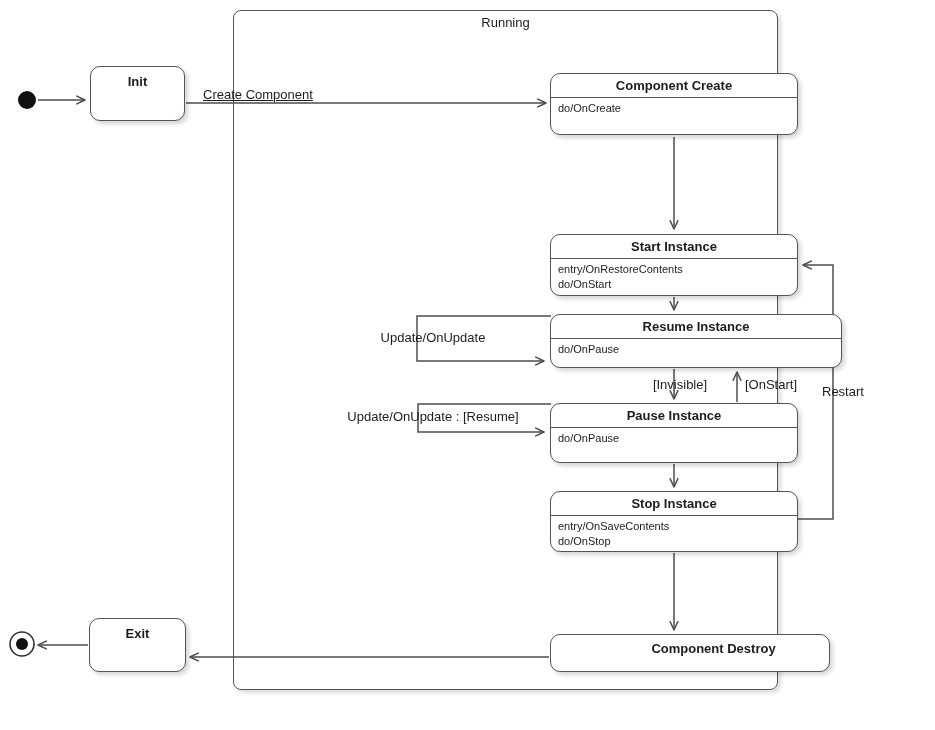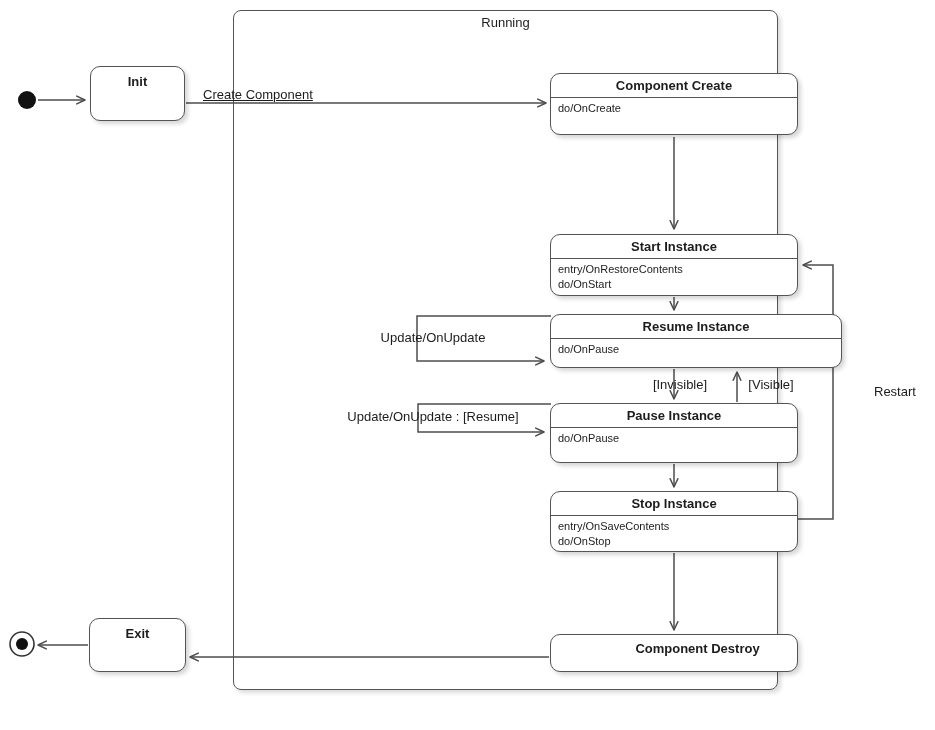--- a/index.html
+++ b/index.html
@@ -108,24 +108,24 @@
     </div>
   </div>
 
   <div class="state compound" style="left:550px;top:403px;width:248px;height:60px;">
     <div class="state-title">Pause Instance</div>
     <div class="state-body">
       <div>do/OnPause</div>
     </div>
   </div>
 
-  <div class="state simple" style="left:550px;top:634px;width:248px;height:38px;padding-left:47px;">
+  <div class="state simple" style="left:550px;top:634px;width:280px;height:38px;padding-left:47px;">
     <div class="state-title" style="padding-top:6px;">Component Destroy</div>
   </div>
 
   <div class="edge-label" style="left:203px;top:87px;text-decoration:underline;">Create Component</div>
   <div class="edge-label centered" style="left:433px;top:337px;">Update/OnUpdate</div>
   <div class="edge-label centered" style="left:639px;top:384px;margin-left:41px;">[Invisible]</div>
-  <div class="edge-label centered" style="left:771px;top:384px;">[Visible]</div>
+  <div class="edge-label centered" style="left:771px;top:384px;">[OnStart]</div>
   <div class="edge-label centered" style="left:433px;top:416px;">Update/OnUpdate :  [Resume]</div>
-  <div class="edge-label" style="left:874px;top:384px;">Restart</div>
+  <div class="edge-label" style="left:822px;top:384px;">Restart</div>
 
 </div>
 
 </body></html>

